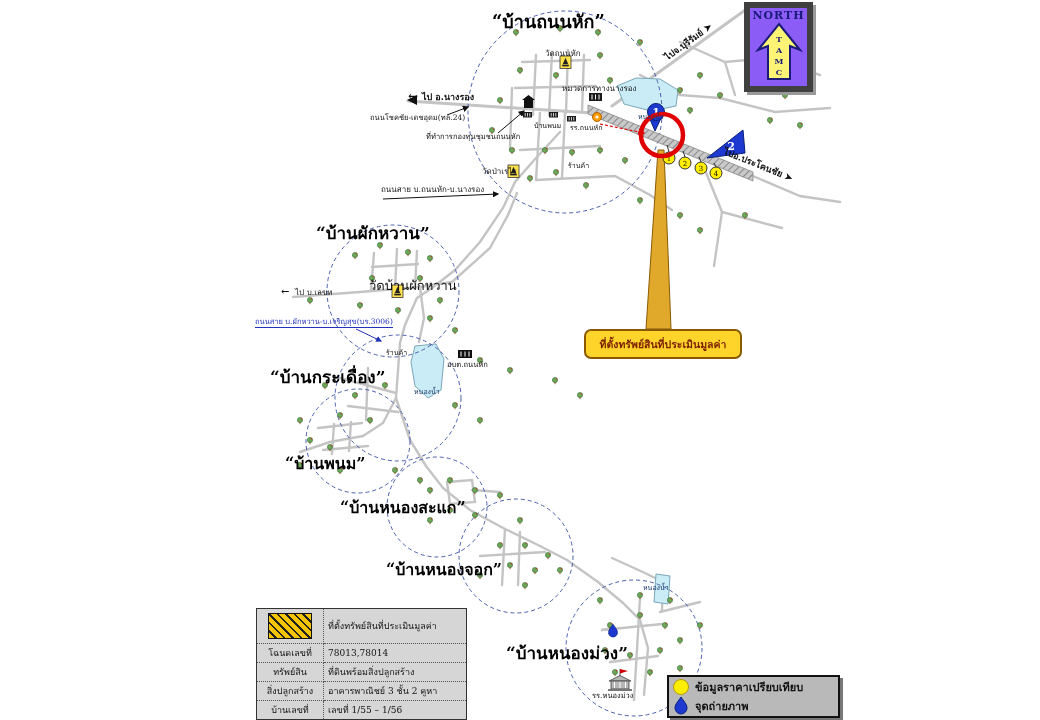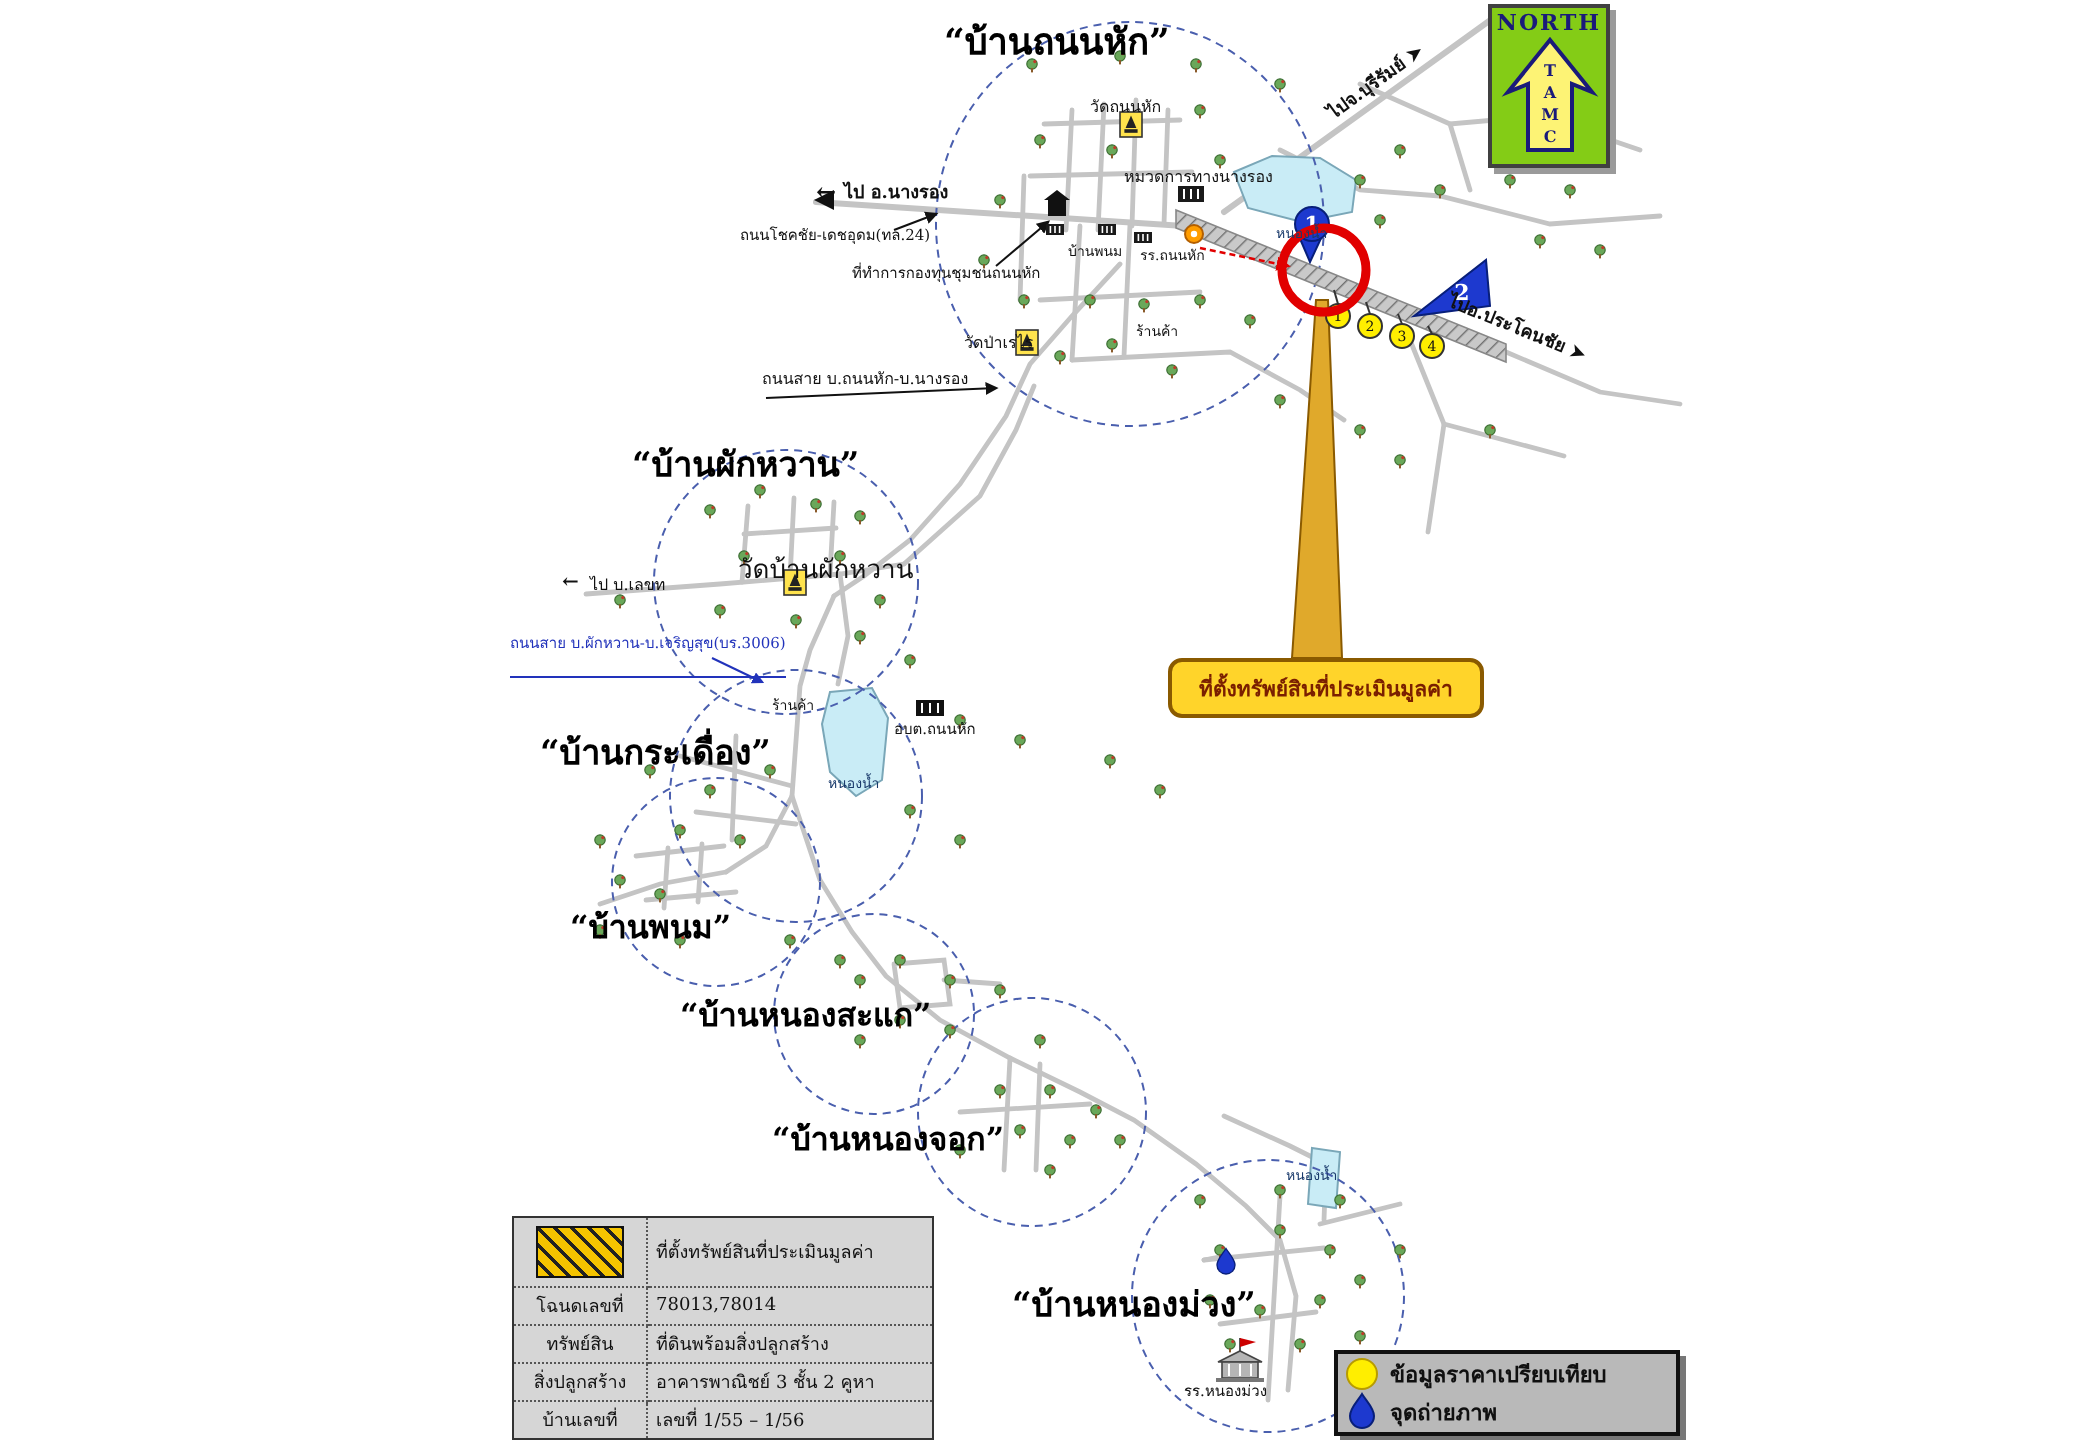--- a/index.html
+++ b/index.html
@@ -2,25 +2,25 @@
 <html><head>
 <meta charset="utf-8">
 <style>
   html,body{margin:0;padding:0;background:#fff;}
   #stage{position:relative;width:1040px;height:720px;background:#ffffff;
          font-family:"DejaVu Serif",serif;overflow:hidden;}
   svg{position:absolute;left:0;top:0;}
   .lbl{position:absolute;color:#111;white-space:nowrap;line-height:1;}
   .village{font-weight:bold;color:#000;letter-spacing:0px;}
   .pondlbl{color:#1a3a6b;margin-top:23px;}
-  .bluelbl{color:#2233bb;border-bottom:1px solid #2233bb;padding-bottom:12px;}
+  .bluelbl{color:#2233bb;border-bottom:1px solid #2233bb;padding-bottom:1px;}
   .rot{transform-origin:left center;}
   
   #northbox{position:absolute;left:744px;top:2px;width:57px;height:78px;
-    background:#84cc16;border:2px solid #404040;box-shadow:3px 3px 0 #9a9a9a;
+    background:#8b5cf6;border:6px solid #404040;box-shadow:3px 3px 0 #9a9a9a;
     text-align:center;}
   #northbox .nt{font-size:11px;font-weight:bold;color:#1a1a7a;letter-spacing:1px;margin-top:1px;}
   
   #callout{position:absolute;left:584px;top:329px;width:154px;height:26px;
     background:#ffd42a;border:2px solid #8a5a00;border-radius:7px;
     display:flex;align-items:center;justify-content:center;
     font-size:10.5px;font-weight:bold;color:#7a1f00;}
   
   #infotable{position:absolute;left:256px;top:608px;width:211px;background:#d6d6d6;
     border:1px solid #333;border-collapse:collapse;font-size:9px;color:#111;}
@@ -322,21 +322,21 @@
     <text x="656" y="116" font-size="11" font-weight="bold" text-anchor="middle" fill="#fff">1</text>
   </g>
   <g>
     <polygon points="707,158 743,130 745,153" fill="#1d39cf" stroke="#081f7a"></polygon>
     <text x="731" y="150" font-size="11" font-weight="bold" text-anchor="middle" fill="#fff">2</text>
   </g>
 
   <circle cx="662" cy="135" r="21" fill="none" stroke="#e10000" stroke-width="4.5"></circle>
 </svg>
 
-<div class="lbl village" style="left:472px;top:13px;font-size:18px">“บ้านถนนหัก”</div>
+<div class="lbl village" style="left:492px;top:13px;font-size:18px">“บ้านถนนหัก”</div>
 <div class="lbl village" style="left:316px;top:225px;font-size:17px">“บ้านผักหวาน”</div>
 <div class="lbl village" style="left:270px;top:369px;font-size:17px">“บ้านกระเดื่อง”</div>
 <div class="lbl village" style="left:285px;top:456px;font-size:16px">“บ้านพนม”</div>
 <div class="lbl village" style="left:340px;top:500px;font-size:16px">“บ้านหนองสะแก”</div>
 <div class="lbl village" style="left:386px;top:562px;font-size:16px">“บ้านหนองจอก”</div>
 <div class="lbl village" style="left:506px;top:645px;font-size:17px">“บ้านหนองม่วง”</div>
 
 <div class="lbl" style="left:408px;top:90px;font-size:12px;font-weight:bold">←</div>
 <div class="lbl" style="left:422px;top:93px;font-size:9px;font-weight:bold">ไป อ.นางรอง</div>
 <div class="lbl" style="left:370px;top:114px;font-size:7.5px">ถนนโชคชัย-เดชอุดม(ทล.24)</div>

